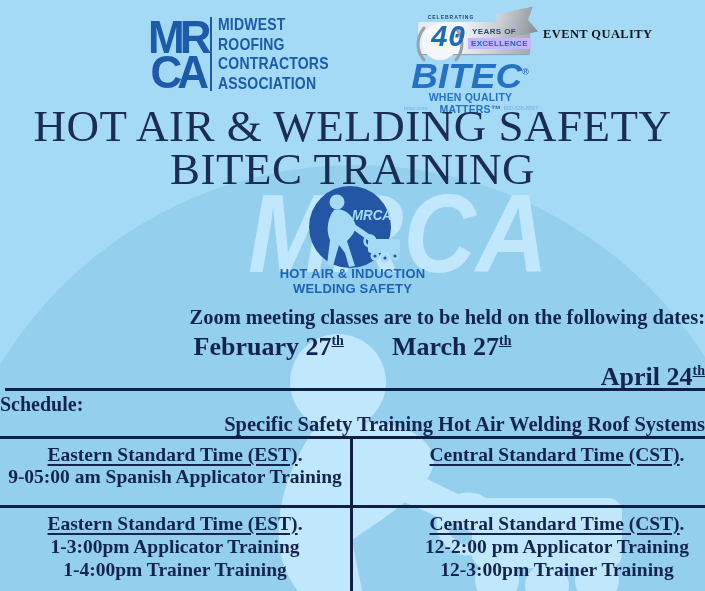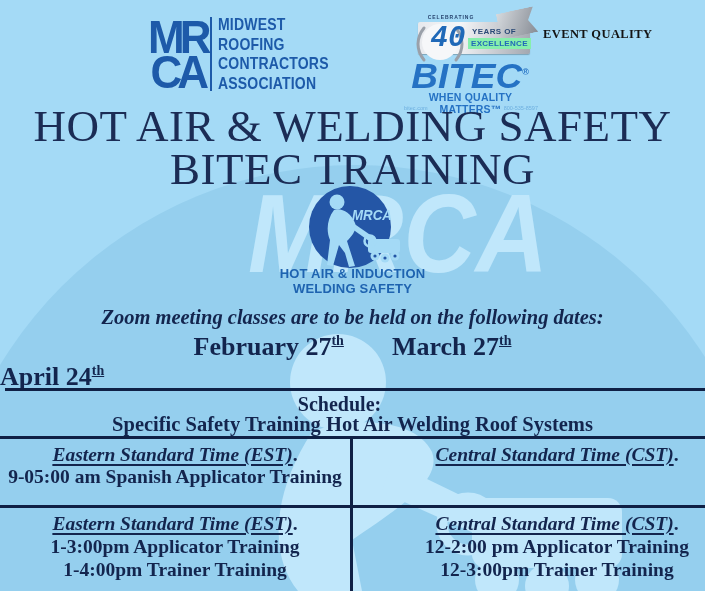--- a/index.html
+++ b/index.html
@@ -33,21 +33,21 @@
     clip-path:polygon(0 0,100% 0,80% 48%,100% 100%,0 100%);
     transform:rotate(-12deg);}
   .celebrating{left:18px;top:8px;width:70px;text-align:center;font-size:5px;
     letter-spacing:1px;color:#27436e;font-weight:700;}
   .wreath{left:14px;top:12px;}
   .forty{left:24px;top:16px;width:52px;text-align:center;
     font-family:Liberation Mono, monospace;font-style:italic;font-weight:700;
     font-size:29px;color:#2069b8;}
   .yearsof{left:74px;top:21px;font-size:8px;font-weight:700;color:#2b4a77;letter-spacing:.4px;}
   .excellence{left:70px;top:32px;font-size:8px;font-weight:700;color:#2069b8;
-    background:#86efac;padding:1px 3px;letter-spacing:.3px;}
+    background:#c4b5fd;padding:1px 3px;letter-spacing:.3px;}
   .bitec-name{left:2px;top:47px;width:140px;text-align:center;font-size:37px;
     font-weight:900;font-style:italic;color:#2572c4;letter-spacing:0;line-height:38px;
     transform:scaleY(.95);}
   .bitec-reg{font-size:9px;font-style:normal;vertical-align:super;}
   .bitec-tag{left:0;top:85px;width:145px;text-align:center;font-size:10.5px;
     font-weight:700;color:#2572c4;letter-spacing:.2px;}
   .bitec-tiny{left:6px;top:99px;width:134px;display:flex;justify-content:space-between;
     font-size:5.5px;color:#6fb0e0;}
 
   .event-sponsor{left:543px;top:27px;font-size:12.5px;font-weight:700;
@@ -58,37 +58,37 @@
     font-size:45px;line-height:38px;color:#1b2c55;letter-spacing:.5px;}
   .title div{padding-top:5px;}
 
   
   .badge-svg{left:299px;top:183px;}
   .badge-caption{left:0;top:267px;width:705px;text-align:center;
     font-family:"Liberation Sans",sans-serif;font-weight:700;font-size:13px;
     line-height:14.5px;color:#1e63b0;letter-spacing:.2px;}
 
   
-  .intro{left:0;top:306px;width:705px;text-align:center;font-size:20.5px;font-weight:700;font-style:italic;}
+  .intro{left:0;top:306px;width:705px;text-align:right;font-size:20.5px;font-weight:700;}
   .dates-row1{left:0;top:332px;width:705px;display:flex;justify-content:center;gap:48px;
     font-size:26px;font-weight:700;}
-  .dates-row2{left:0;top:362px;width:705px;text-align:left;font-size:26px;font-weight:700;}
+  .dates-row2{left:0;top:362px;width:705px;text-align:right;font-size:26px;font-weight:700;}
   .dates-row1 sup,.dates-row2 sup{font-size:14px;text-decoration:underline;}
 
   .hr{left:0;width:705px;height:2.5px;background:#0f2045;}
   .hr1{top:388px;left:5px;width:700px;}
   .hr2{top:436px;}
   .hr3{top:505px;}
   .vdiv{left:350px;top:439px;width:2.5px;height:152px;background:#0f2045;}
 
-  .sched-head{left:0;top:393px;width:679px;text-align:center;font-size:20px;font-weight:700;}
-  .sched-sub{left:0;top:413px;width:705px;text-align:center;font-size:20.5px;font-weight:700;}
+  .sched-head{left:0;top:393px;width:679px;font-size:20px;font-weight:700;}
+  .sched-sub{left:0;top:413px;width:705px;text-align:right;font-size:20.5px;font-weight:700;}
 
   .cell{position:absolute;text-align:center;font-size:19.5px;font-weight:700;line-height:22px;}
-  .cell .hdr{text-decoration:underline;text-decoration-thickness:2px;text-underline-offset:3px;font-style:italic;}
+  .cell .hdr{text-decoration:underline;text-decoration-thickness:2px;text-underline-offset:3px;}
   .r1{top:444px;height:60px;}
   .r2{top:512px;height:78px;line-height:23px;}
   .cl{left:0;width:350px;}
   .cr{left:354px;width:406px;}
 </style>
 </head>
 <body>
 
 <div class="frame">
 

